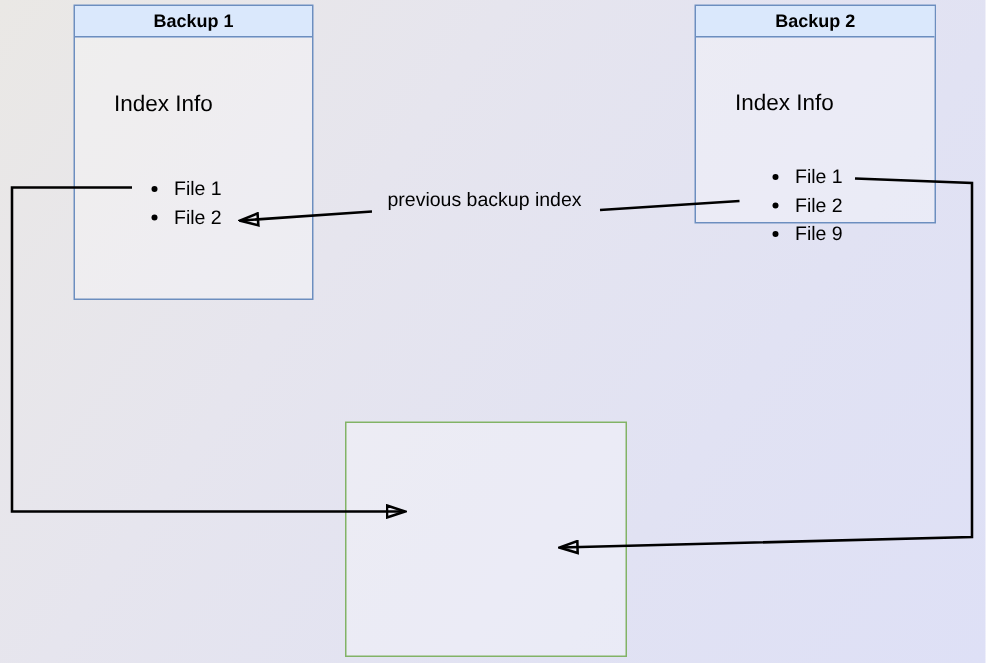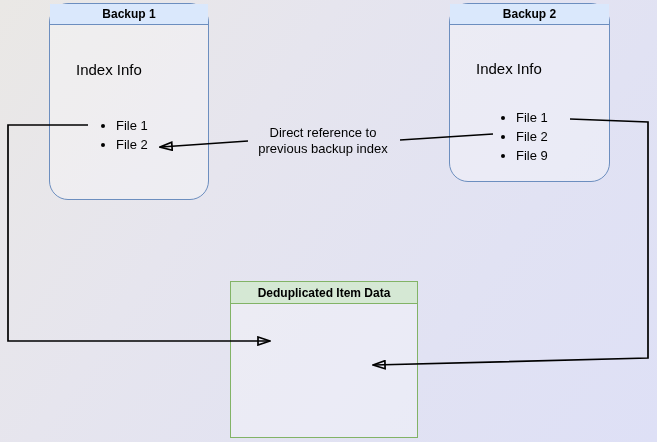--- a/index.html
+++ b/index.html
@@ -5,31 +5,31 @@
   html,body{margin:0;padding:0;}
   .canvas{
     position:relative;
     width:657px;height:442px;
     overflow:hidden;
     background:linear-gradient(125deg,#eae8e5 0%,#e6e5ee 35%,#e1e2f3 70%,#dee0f6 100%);
     font-family:"Liberation Sans", sans-serif;
     color:#000;
   }
   .box{position:absolute;border:1px solid;box-sizing:border-box;background:rgba(255,255,255,0.30);}
-  .box.blue{border-color:#6c8ebf;border-radius:19px;}
+  .box.blue{border-color:#6c8ebf;}
   .box.green{border-color:#82b366;}
   .box-title{
     width:100%;box-sizing:border-box;
     text-align:center;font-weight:bold;font-size:12px;
     border-bottom:1px solid;
   }
   .blue .box-title{background:#dae8fc;border-color:#6c8ebf;height:21px;line-height:21px;}
   .green .box-title{background:#d5e8d4;border-color:#82b366;height:22px;line-height:22px;}
   #backup1{left:49px;top:3px;width:160px;height:197px;}
-  #backup2{left:449px;top:3px;width:161px;height:179px;}
+  #backup2{left:463px;top:3px;width:161px;height:146px;}
   #dedup{left:230px;top:281px;width:188px;height:157px;}
   .box-label{position:absolute;font-size:15px;white-space:nowrap;}
   #backup1 .box-label{left:26px;top:57px;}
   #backup2 .box-label{left:26px;top:56px;}
   ul.file-list{
     position:absolute;margin:0;padding:0 0 0 20px;
     font-size:13px;line-height:19px;list-style:disc;
   }
   #backup1 ul.file-list{left:46px;top:112px;}
   #backup2 ul.file-list{left:46px;top:104px;}
@@ -59,25 +59,23 @@
     <div class="box-title">Backup 2</div>
     <div class="box-label">Index Info</div>
     <ul class="file-list">
         <li>File 1</li>
         <li>File 2</li>
         <li>File 9</li>
       </ul>
   </div>
 
   <div class="box green" id="dedup">
-    <div class="box-title">Deduplicated Item Data</div>
   </div>
 
   <div class="annotation">
-    <div>Direct reference to</div>
     <div>previous backup index</div>
   </div>
 
   <svg class="connectors" width="657" height="442" viewBox="0 0 657 442">
     <defs>
       <marker id="arrow" markerUnits="userSpaceOnUse" markerWidth="14" markerHeight="10" refX="12" refY="5" orient="auto">
         <path d="M1,1 L13,5 L1,9 Z" fill="#000" stroke="none"></path>
       </marker>
     </defs>
 

